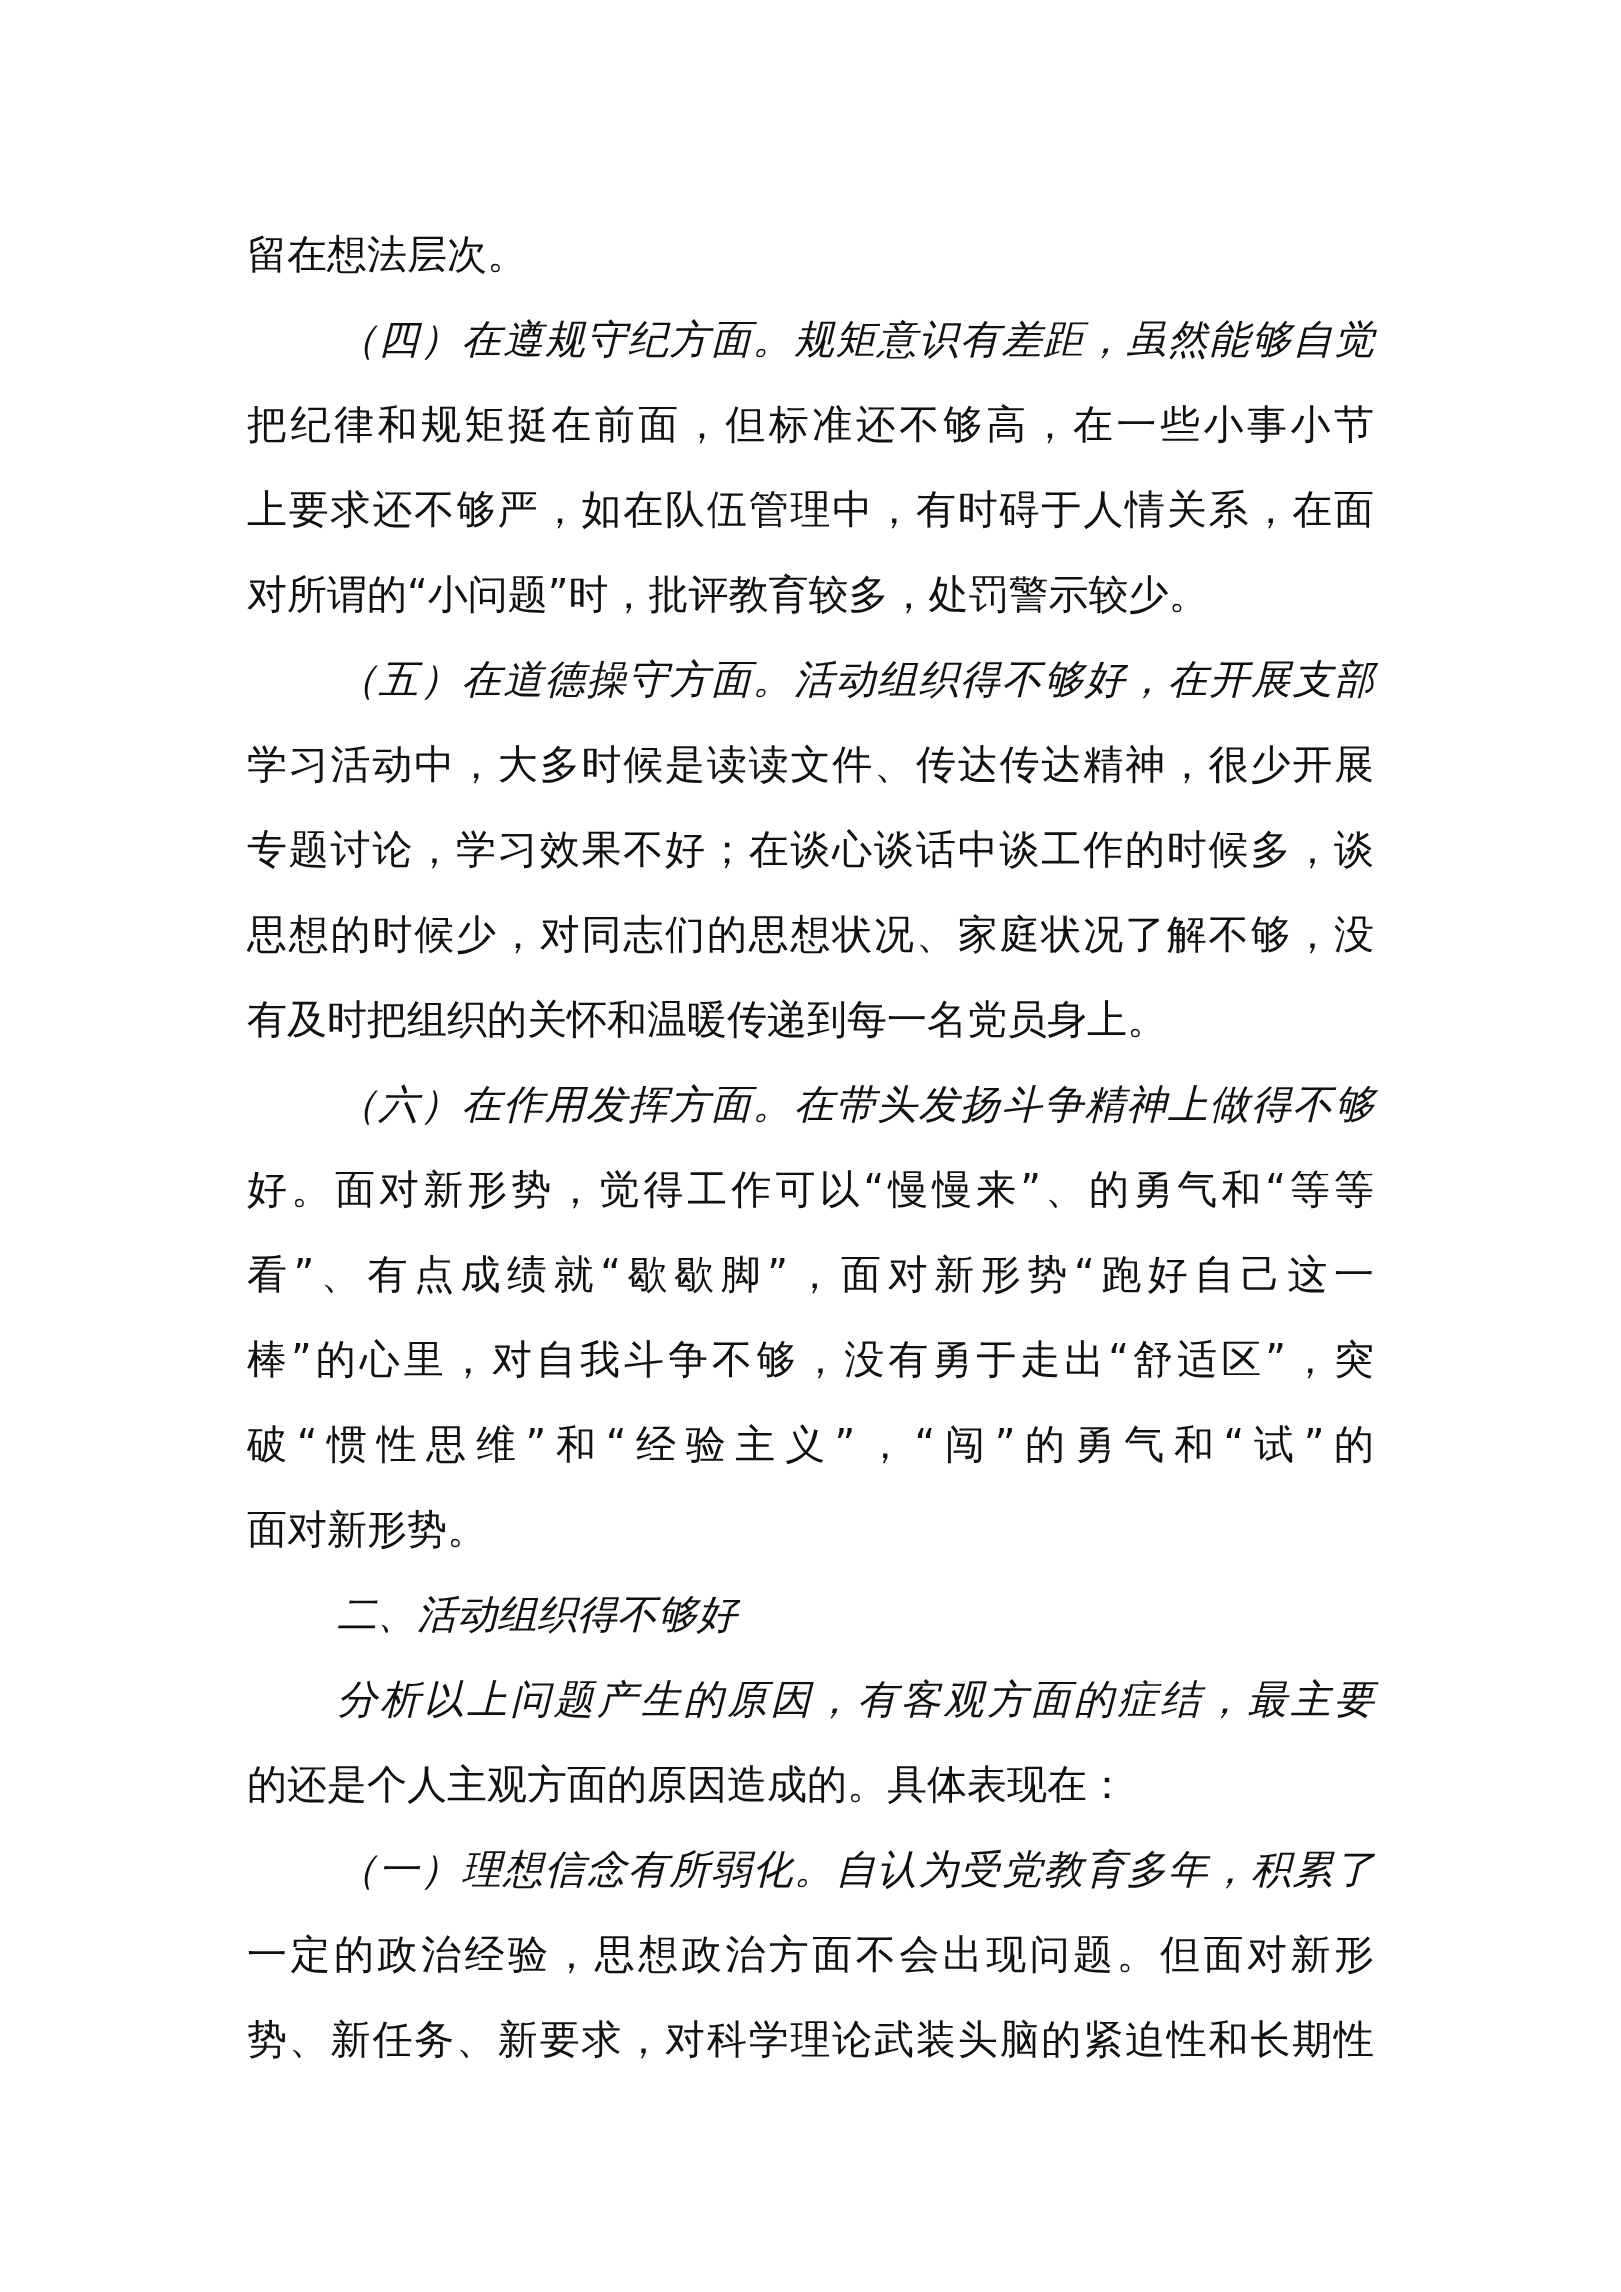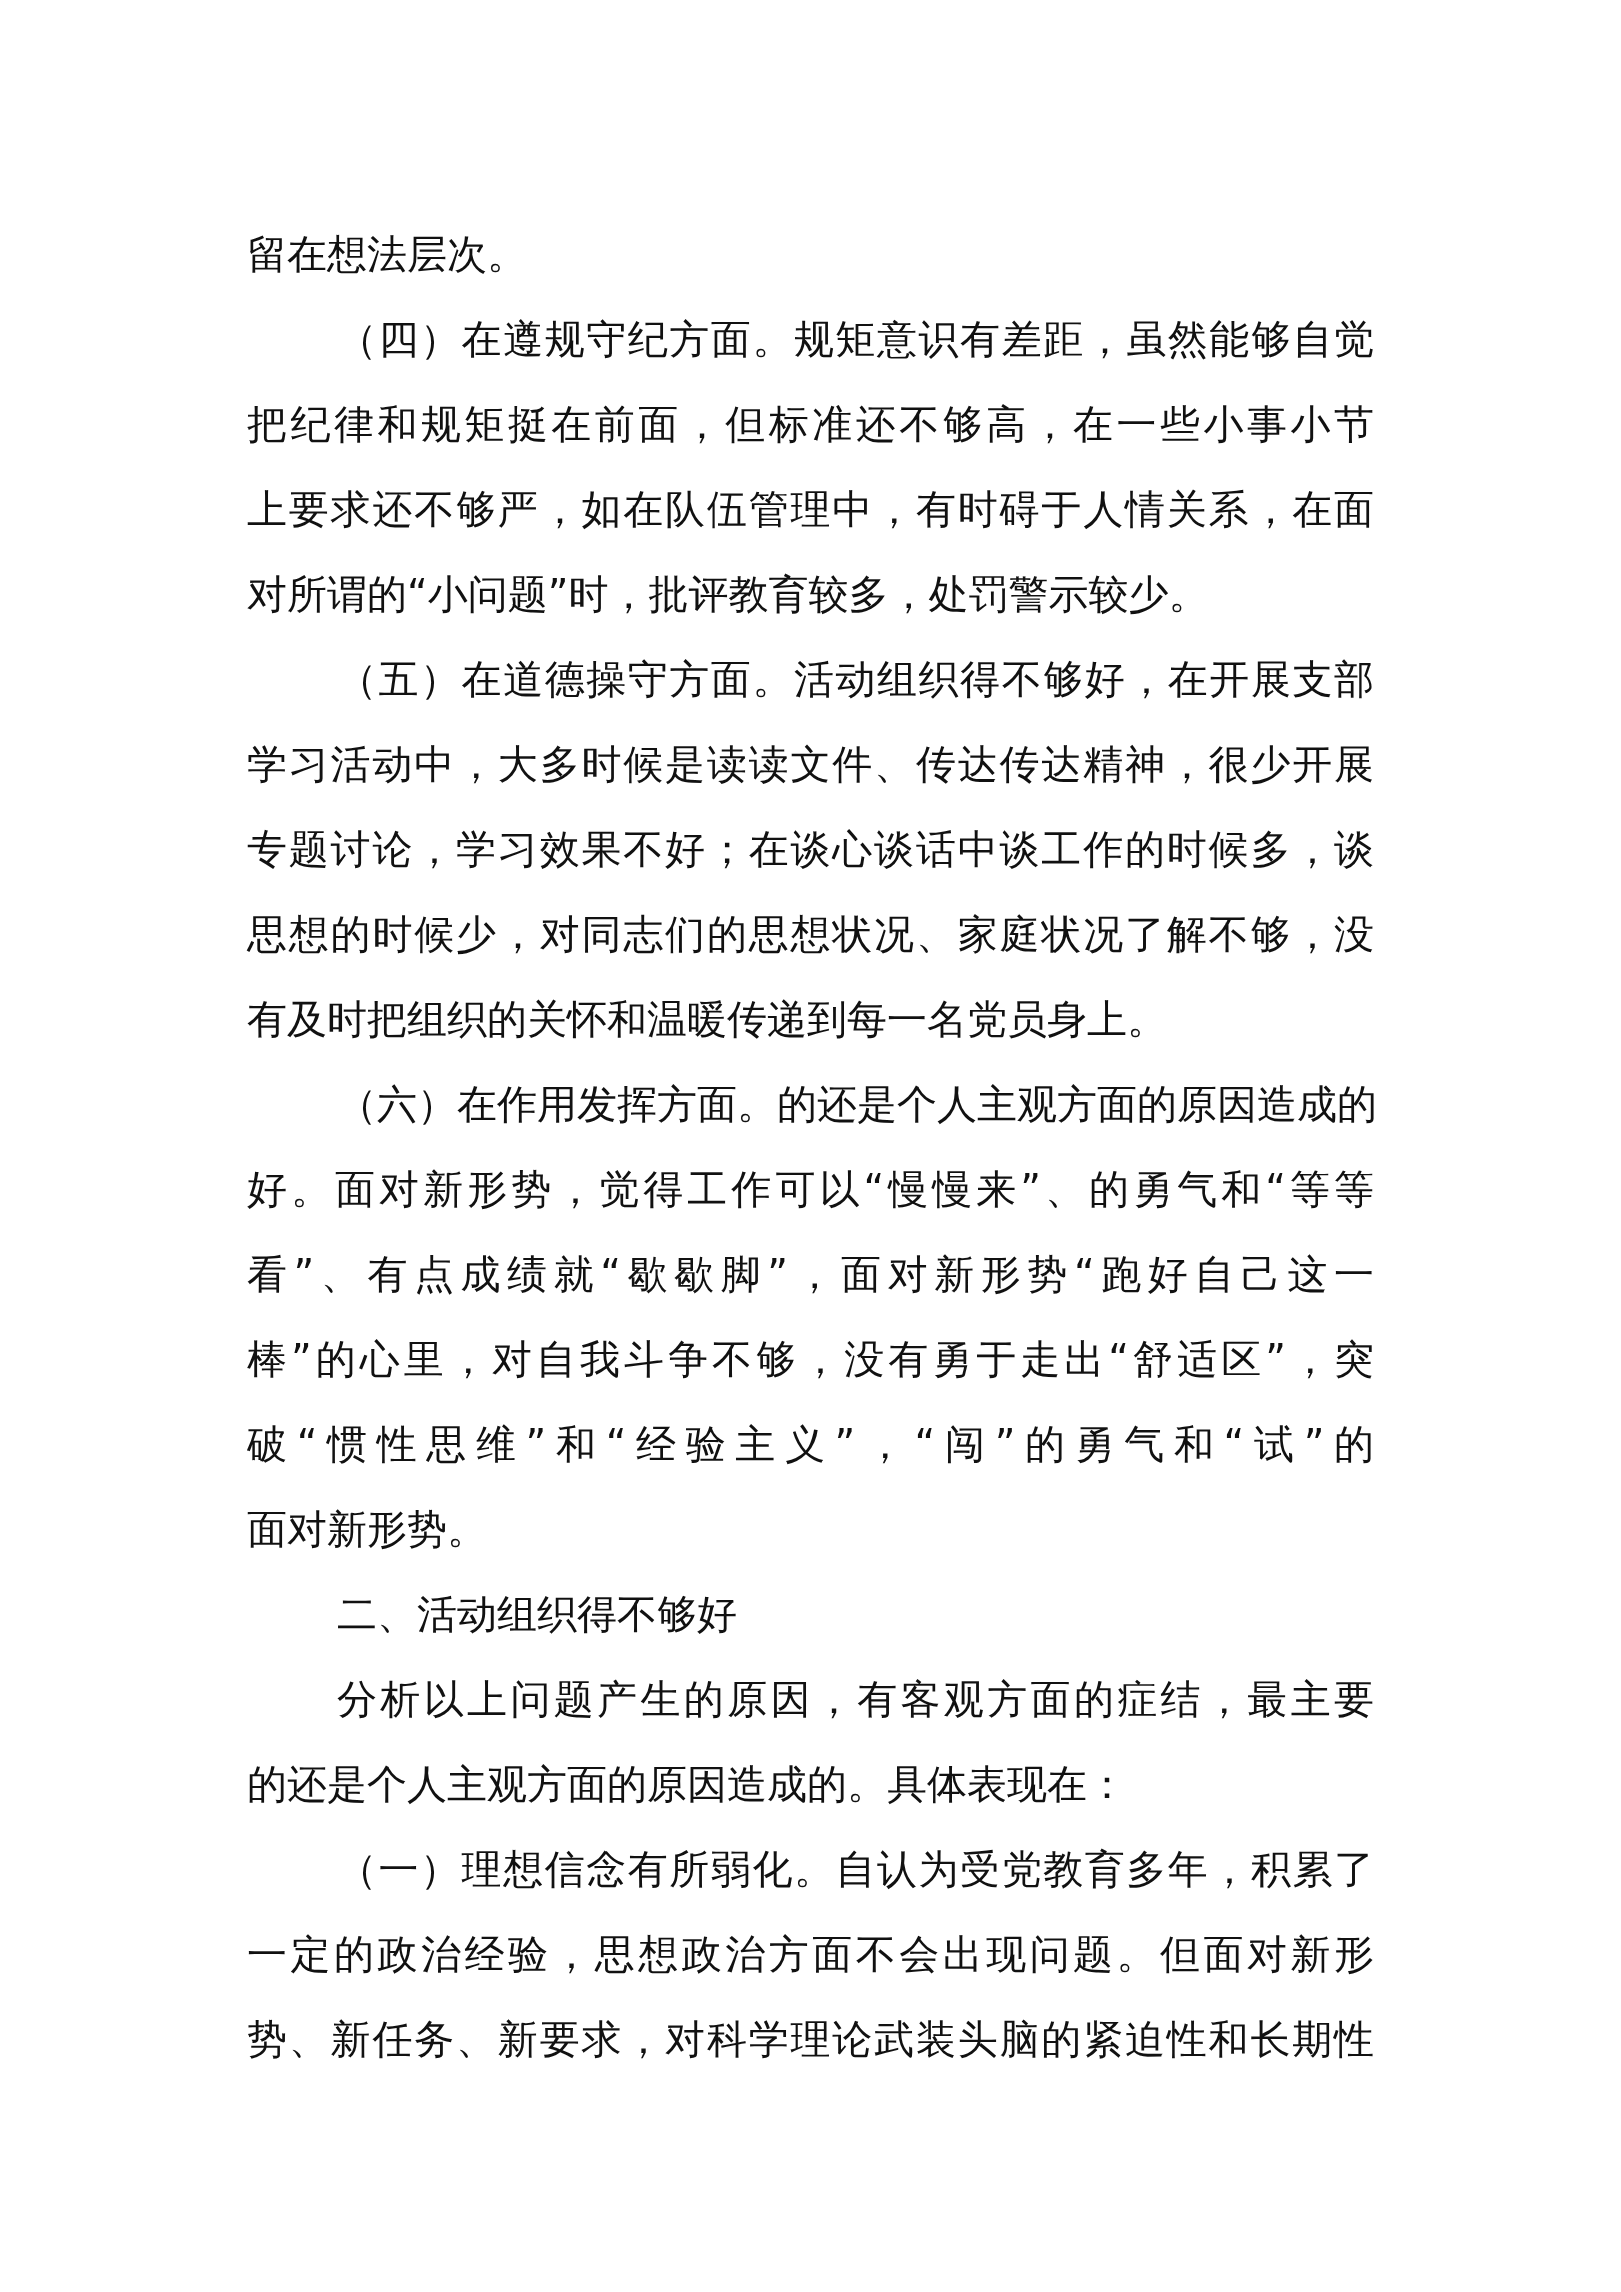--- a/index.html
+++ b/index.html
@@ -37,41 +37,42 @@
       white-space: nowrap;
       text-align: justify;
       text-align-last: justify;
       letter-spacing: 0px;
     }
     .line.last {
       text-align-last: left;
     }
     .line.indent {
       padding-left: 90px;
+      font-style: italic;
     }
     .line.heading {
       text-align-last: left;
     }
   </style>
 </head>
 <body>
 
 <div class="page">
   <div class="body-text">
     <div class="line last">留在想法层次。</div>
     <div class="line indent">（四）在遵规守纪方面。规矩意识有差距，虽然能够自觉</div>
     <div class="line">把纪律和规矩挺在前面，但标准还不够高，在一些小事小节</div>
     <div class="line">上要求还不够严，如在队伍管理中，有时碍于人情关系，在面</div>
     <div class="line last">对所谓的“小问题”时，批评教育较多，处罚警示较少。</div>
     <div class="line indent">（五）在道德操守方面。活动组织得不够好，在开展支部</div>
     <div class="line">学习活动中，大多时候是读读文件、传达传达精神，很少开展</div>
     <div class="line">专题讨论，学习效果不好；在谈心谈话中谈工作的时候多，谈</div>
     <div class="line">思想的时候少，对同志们的思想状况、家庭状况了解不够，没</div>
     <div class="line last">有及时把组织的关怀和温暖传递到每一名党员身上。</div>
-    <div class="line indent">（六）在作用发挥方面。的还是个人主观方面的原因造成的</div>
+    <div class="line indent">（六）在作用发挥方面。在带头发扬斗争精神上做得不够</div>
     <div class="line">好。面对新形势，觉得工作可以“慢慢来”、的勇气和“等等</div>
     <div class="line">看”、有点成绩就“歇歇脚”，面对新形势“跑好自己这一</div>
     <div class="line">棒”的心里，对自我斗争不够，没有勇于走出“舒适区”，突</div>
     <div class="line">破“惯性思维”和“经验主义”，“闯”的勇气和“试”的</div>
     <div class="line last">面对新形势。</div>
     <div class="line indent heading">二、活动组织得不够好</div>
     <div class="line indent">分析以上问题产生的原因，有客观方面的症结，最主要</div>
     <div class="line last">的还是个人主观方面的原因造成的。具体表现在：</div>
     <div class="line indent">（一）理想信念有所弱化。自认为受党教育多年，积累了</div>
     <div class="line">一定的政治经验，思想政治方面不会出现问题。但面对新形</div>

